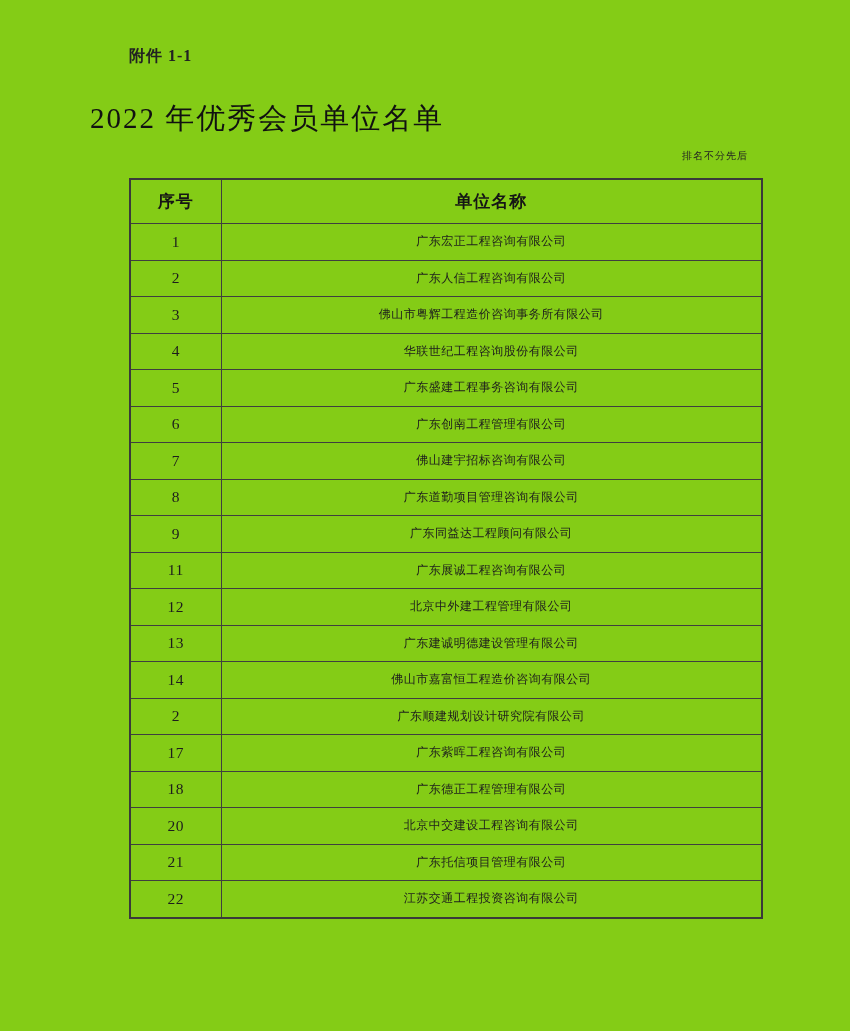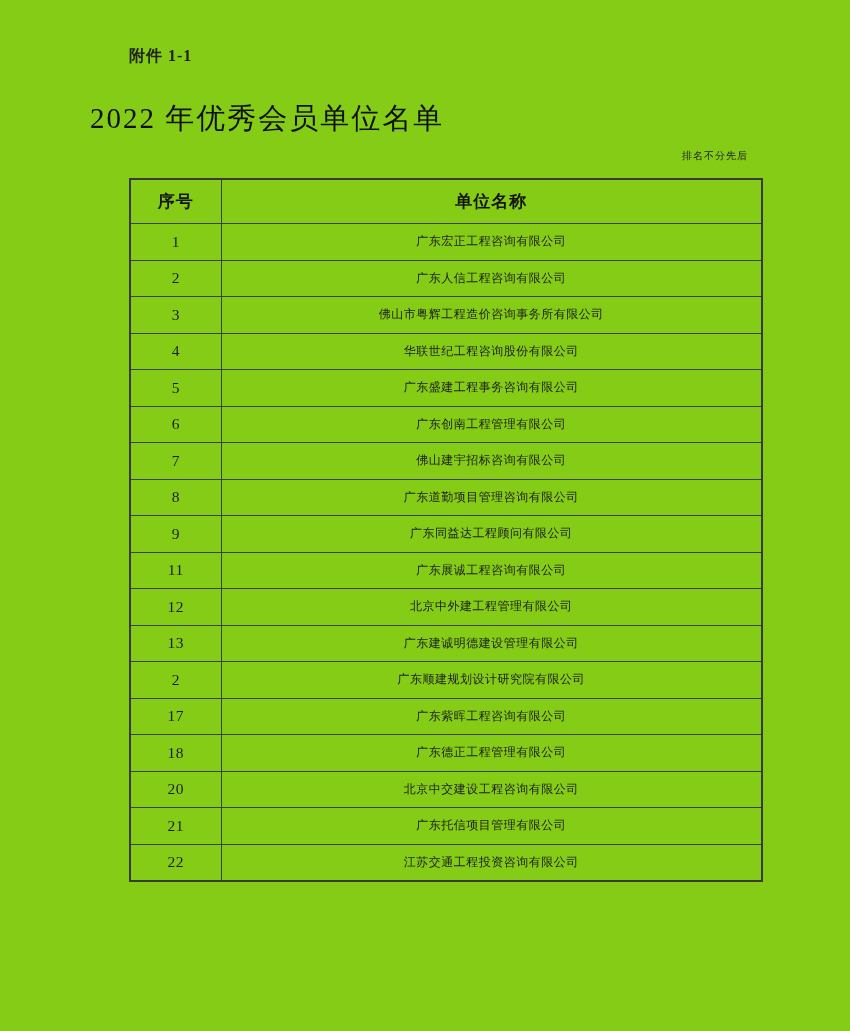--- a/index.html
+++ b/index.html
@@ -145,20 +145,24 @@
         </tr>
         <tr>
           <td class="serial">12</td>
           <td class="unit">北京中外建工程管理有限公司</td>
         </tr>
         <tr>
           <td class="serial">13</td>
           <td class="unit">广东建诚明德建设管理有限公司</td>
         </tr>
         <tr>
+          <td class="serial">14</td>
+          <td class="unit">佛山市嘉富恒工程造价咨询有限公司</td>
+        </tr>
+        <tr>
           <td class="serial">2</td>
           <td class="unit">广东顺建规划设计研究院有限公司</td>
         </tr>
         <tr>
           <td class="serial">17</td>
           <td class="unit">广东紫晖工程咨询有限公司</td>
         </tr>
         <tr>
           <td class="serial">18</td>
           <td class="unit">广东德正工程管理有限公司</td>

